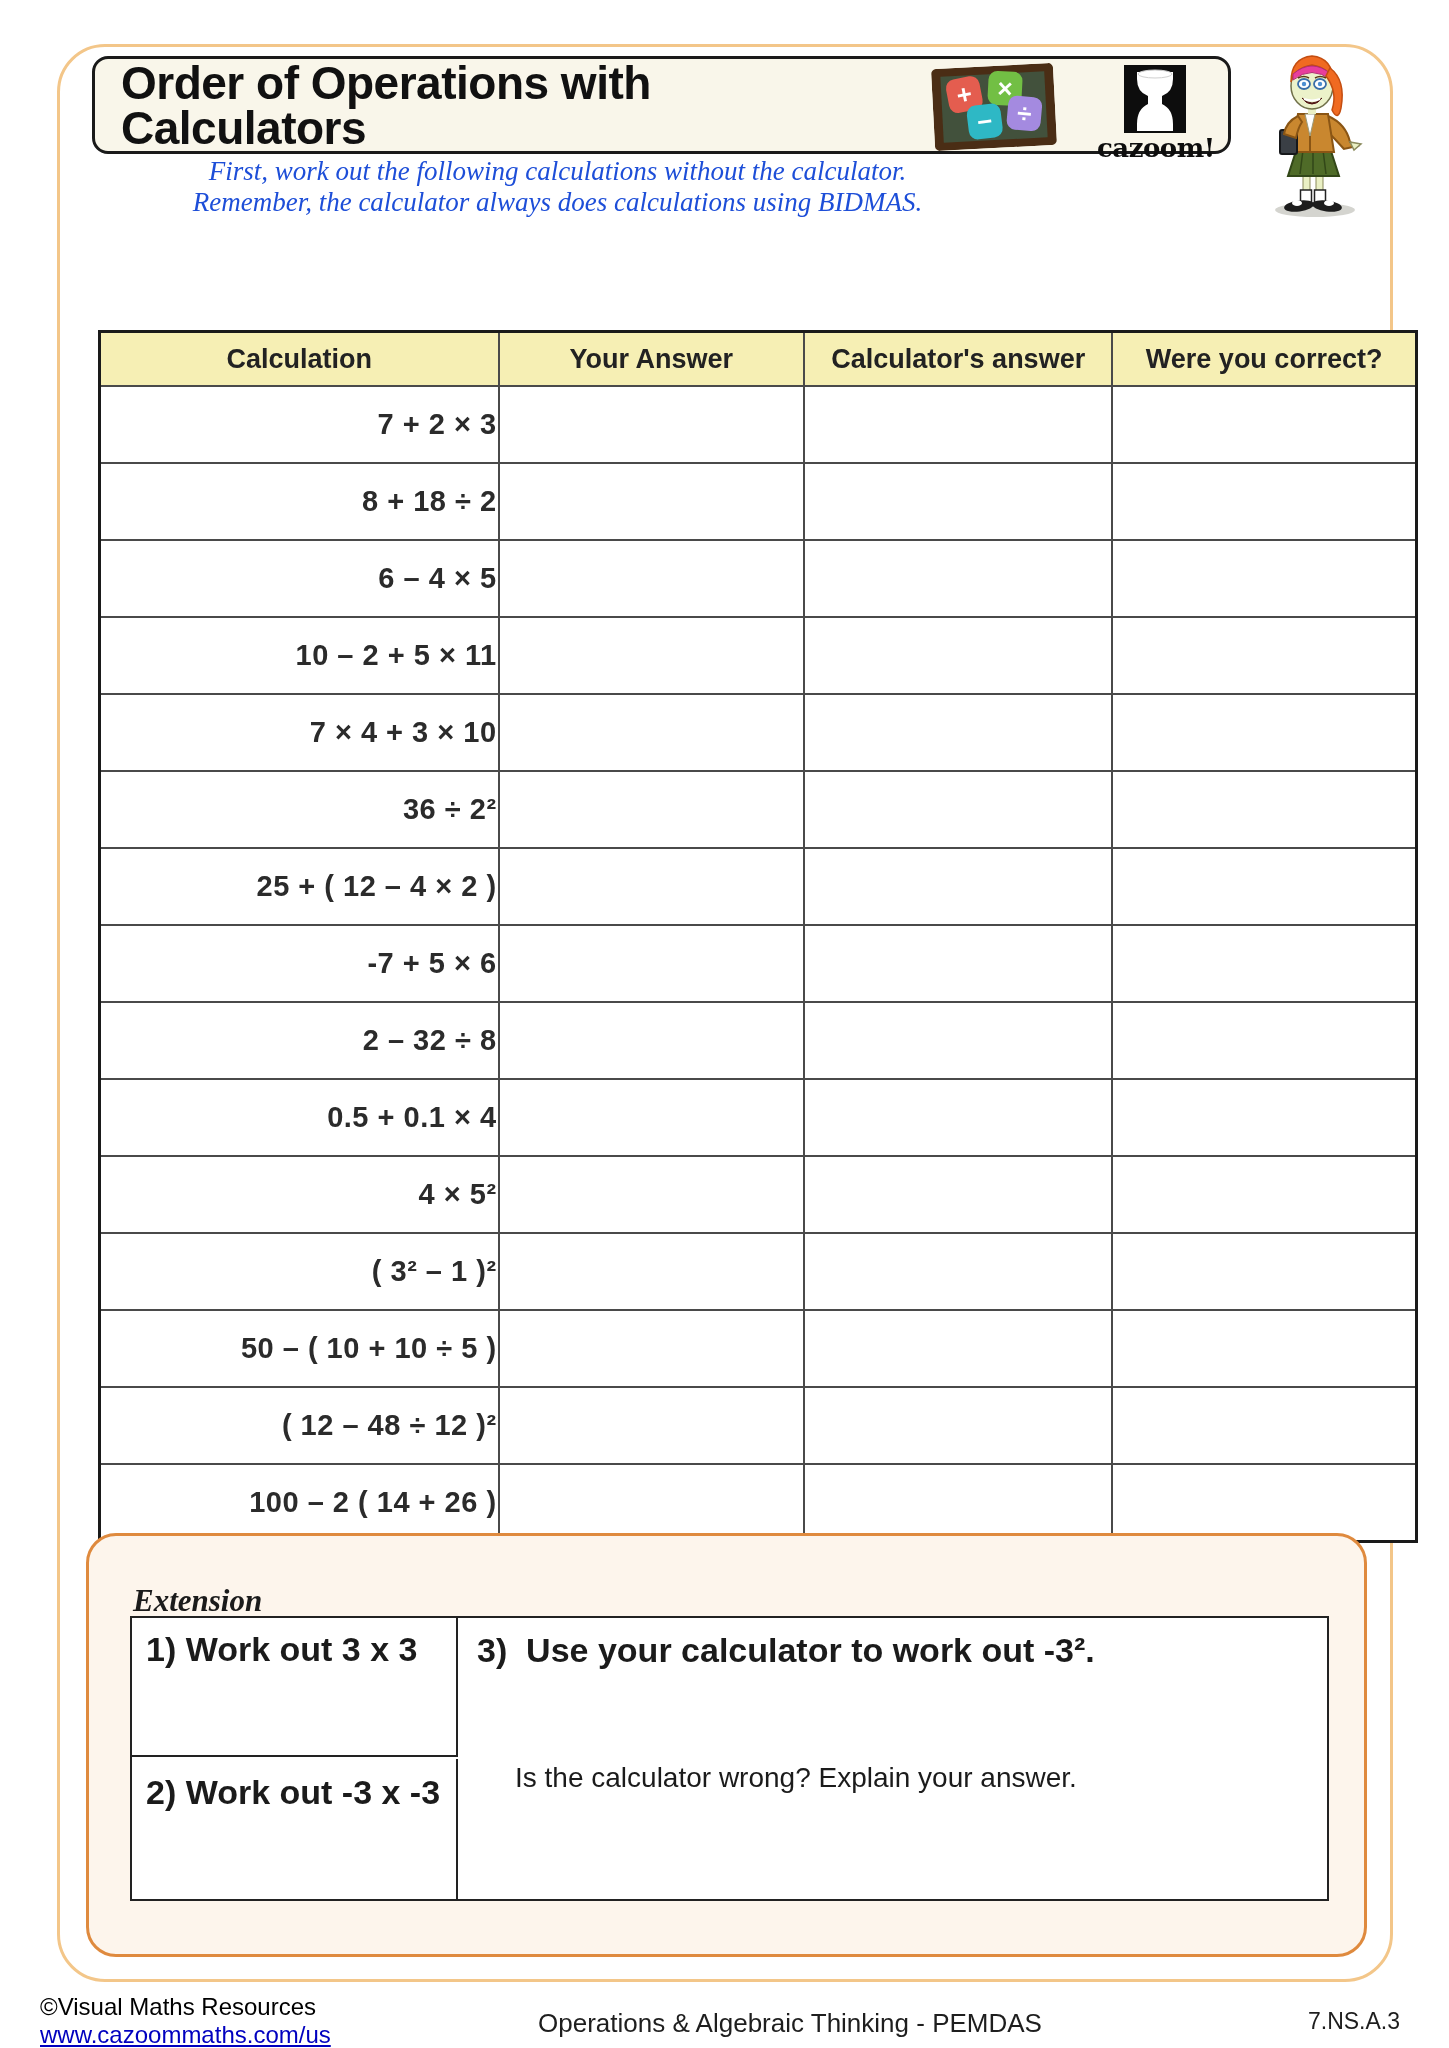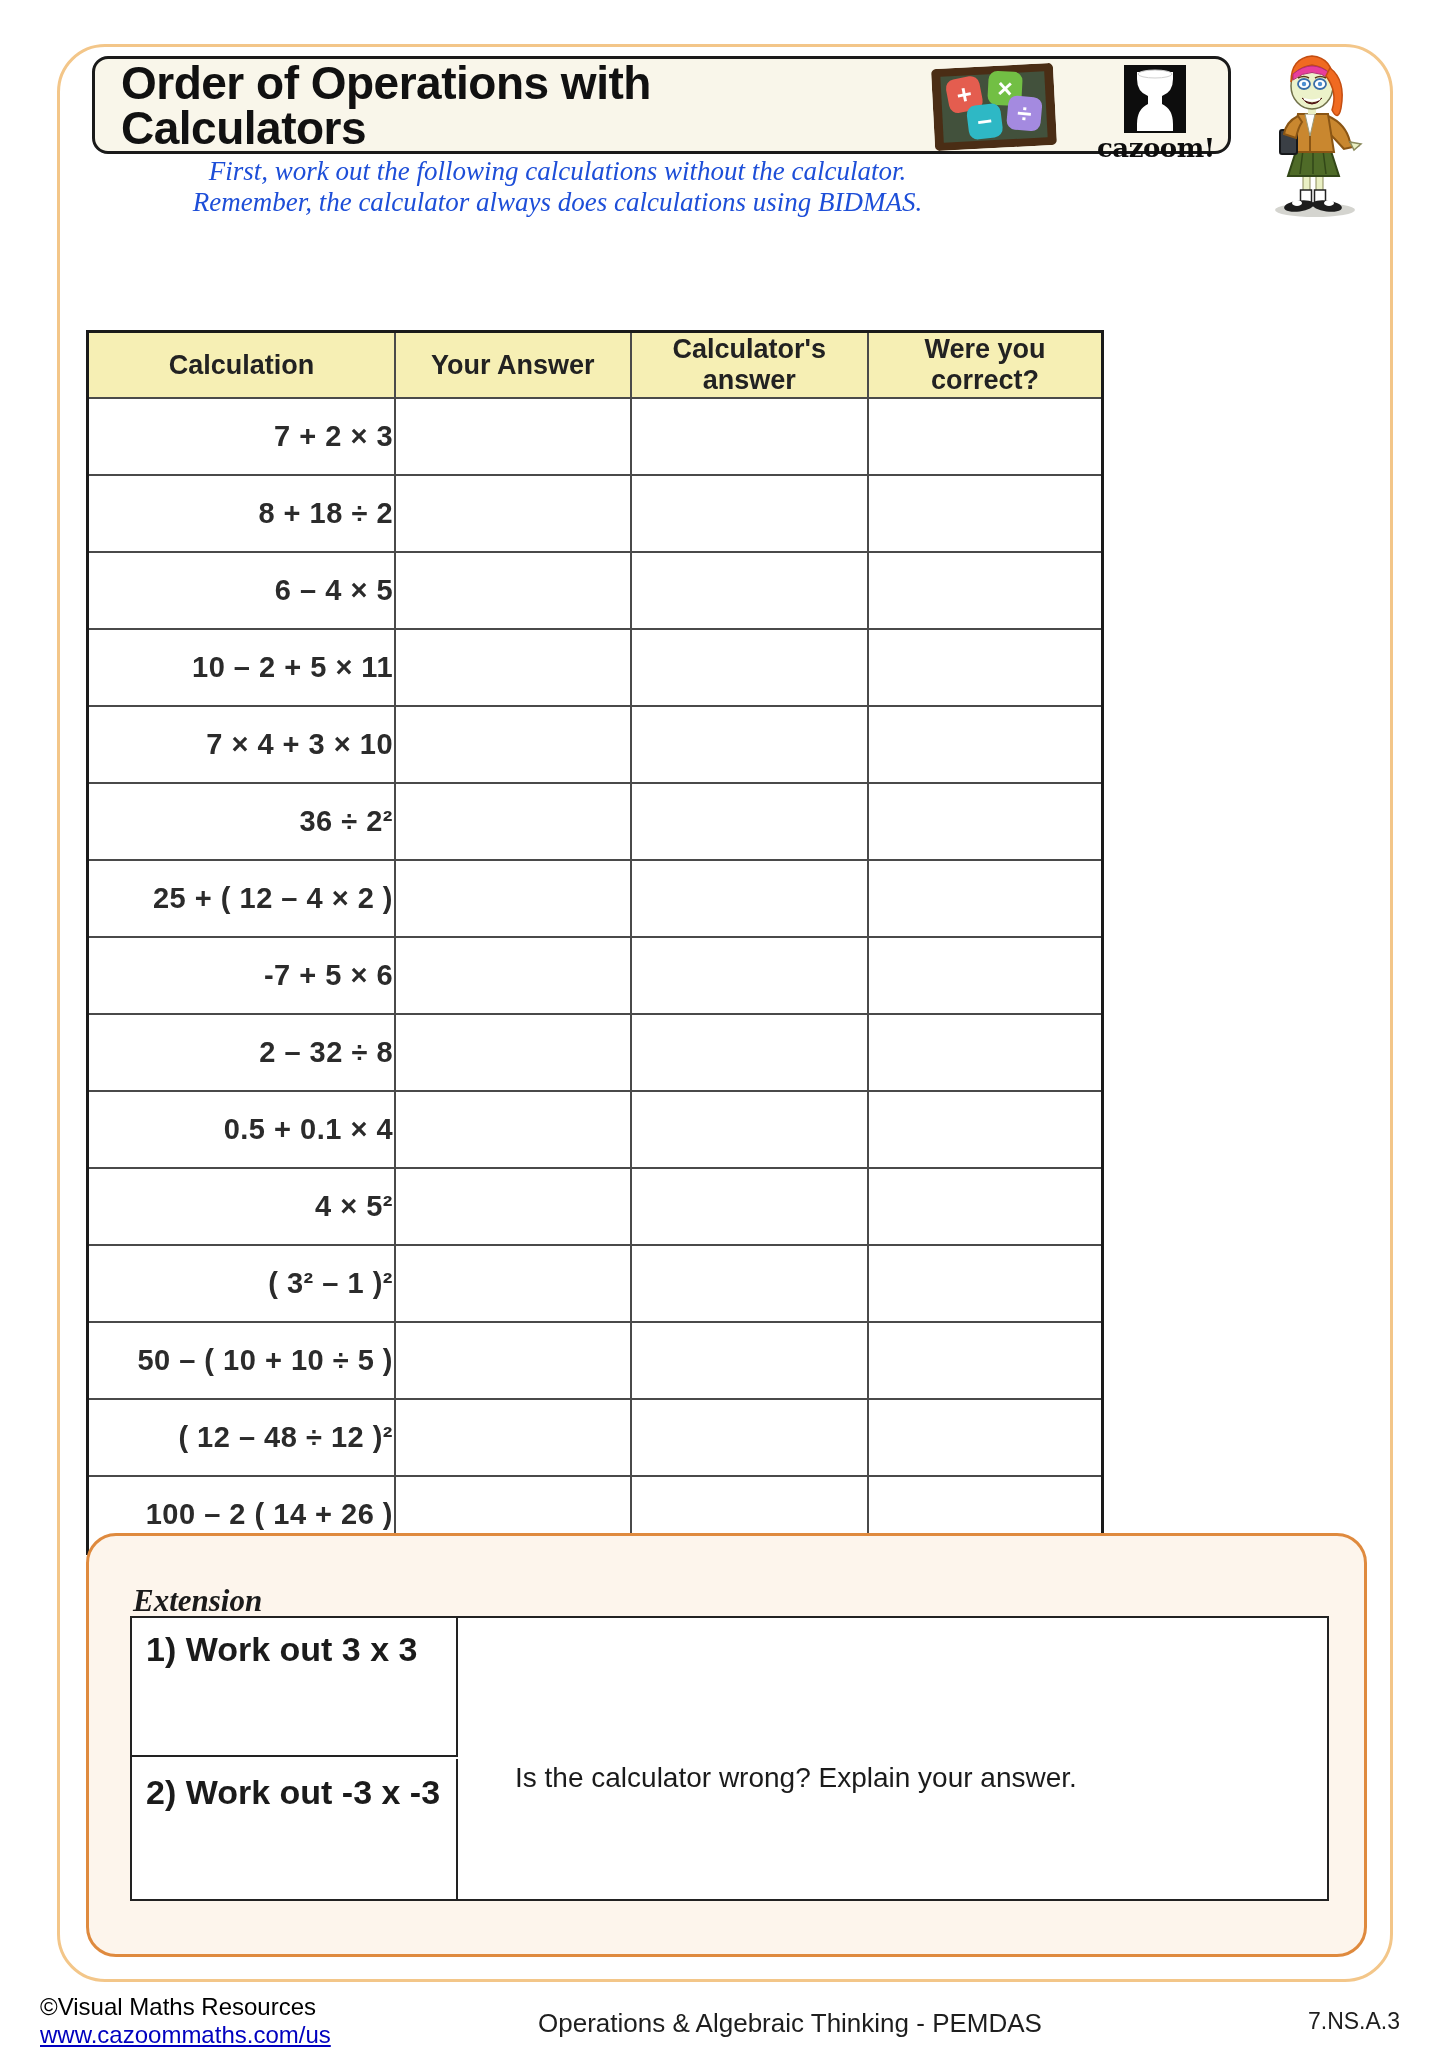--- a/index.html
+++ b/index.html
@@ -30,21 +30,21 @@
   }
   .mascot{position:absolute;left:1258px;top:50px;width:112px;height:172px;}
   
   .instructions{
     position:absolute;left:0;top:156px;width:1115px;text-align:center;
     font-family:"Liberation Serif",serif;font-style:italic;
     font-size:27px;line-height:31px;color:#1d4ed8;
   }
   
   table.worksheet{
-    position:absolute;left:86px;top:330px;width:1018px;
+    position:absolute;left:98px;top:330px;width:1320px;
     border-collapse:collapse;table-layout:fixed;
   }
   table.worksheet,table.worksheet td,table.worksheet th{border:2px solid #4a4a4a;}
   table.worksheet{border:3px solid #1a1a1a;}
   table.worksheet th{
     background:#f6efb4;height:50px;font-size:27px;font-weight:bold;color:#222;
     text-align:center;vertical-align:middle;
   }
   table.worksheet td{height:73px;background:#ffffff;vertical-align:middle;text-align:right;}
   td.calc{
@@ -271,20 +271,21 @@
       <td class="blank"></td>
     </tr>
     </tbody>
 </table>
 
 <div class="extension-box">
   <div class="extension-title">Extension</div>
   <div class="ext-table">
     <div class="ext-cell ext-q1">1) Work out 3 x 3</div>
     <div class="ext-cell ext-q2">2) Work out -3 x -3</div>
+    <div class="ext-cell ext-q3">3)  Use your calculator to work out -3².</div>
     <div class="ext-q3b">Is the calculator wrong? Explain your answer.</div>
   </div>
 </div>
 
 <div class="footer-copyright">©Visual Maths Resources</div>
 <a class="footer-link" href="#">www.cazoommaths.com/us</a>
 <div class="footer-center">Operations &amp; Algebraic Thinking - PEMDAS</div>
 <div class="footer-code">7.NS.A.3</div>
 
 </body></html>

